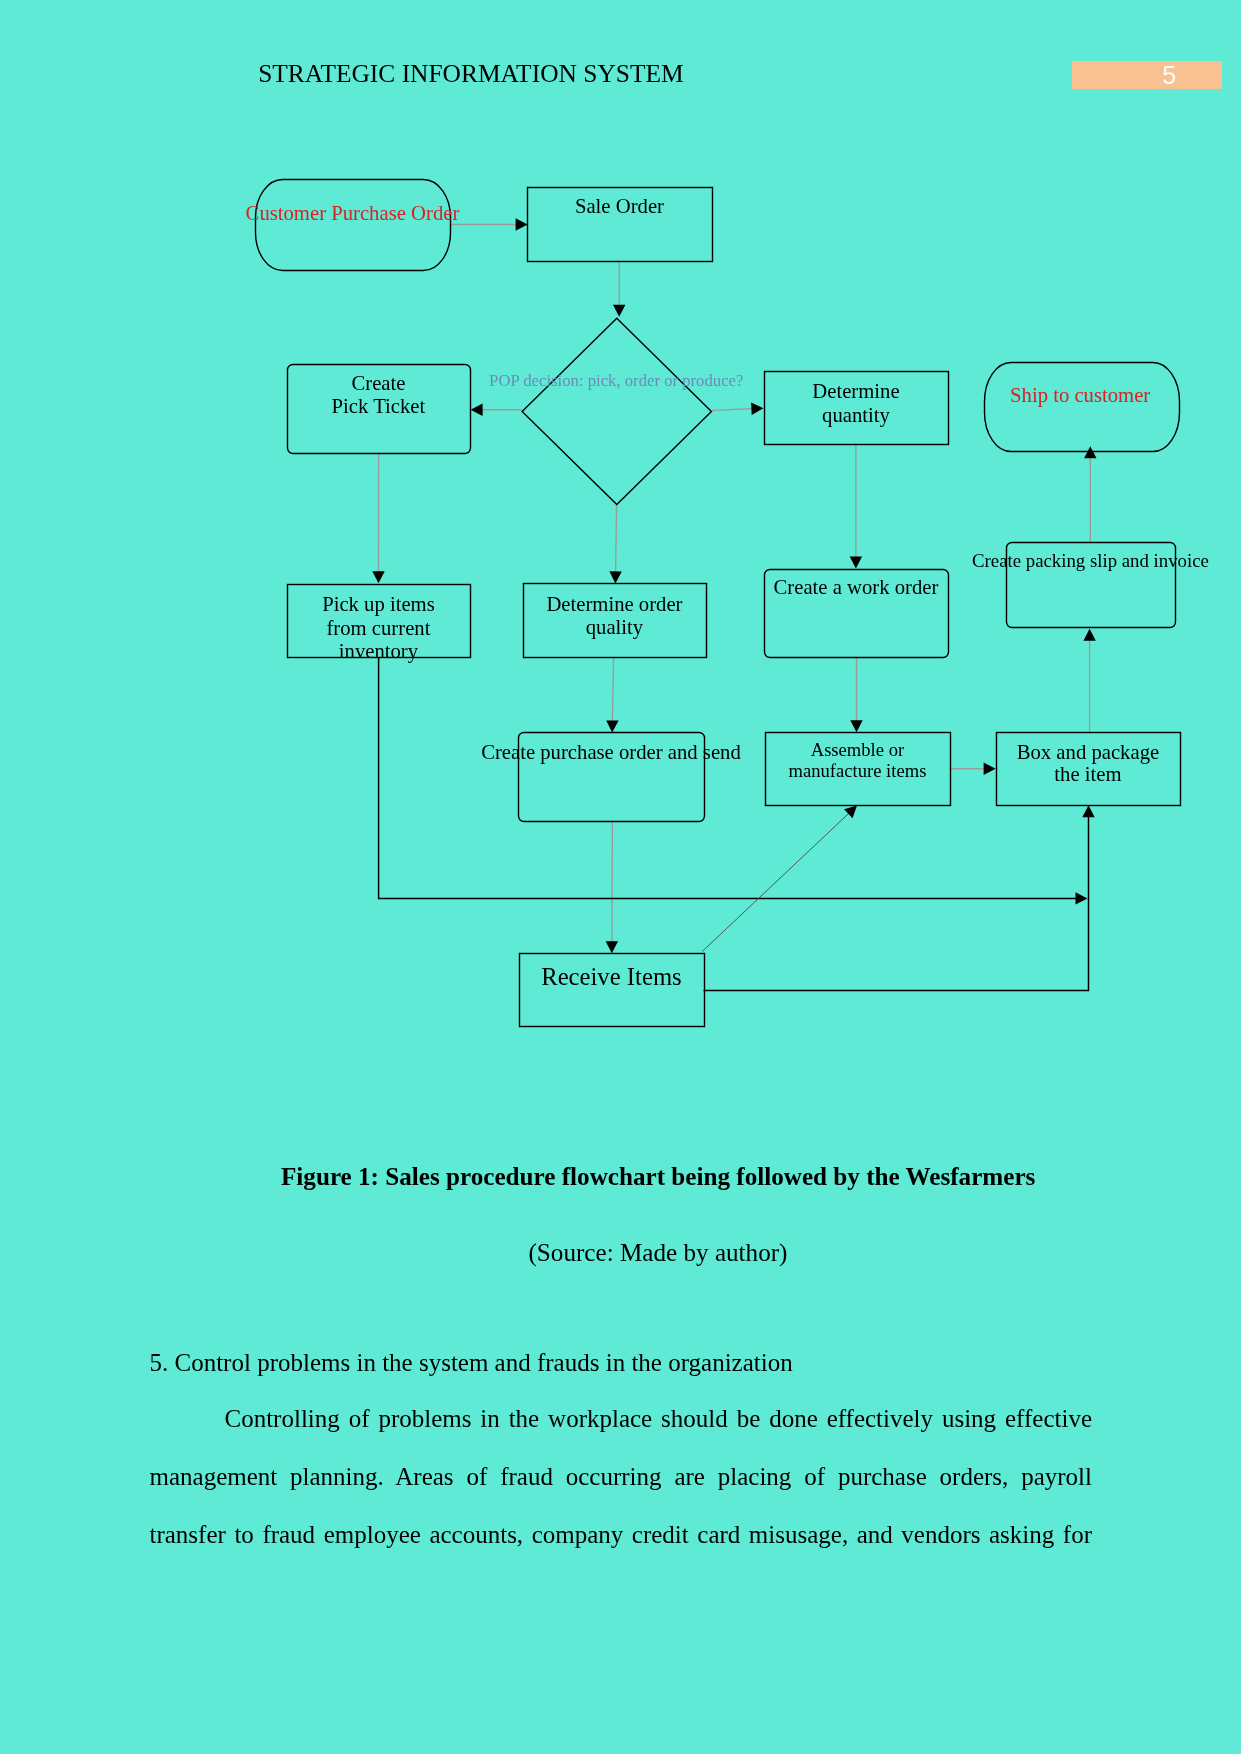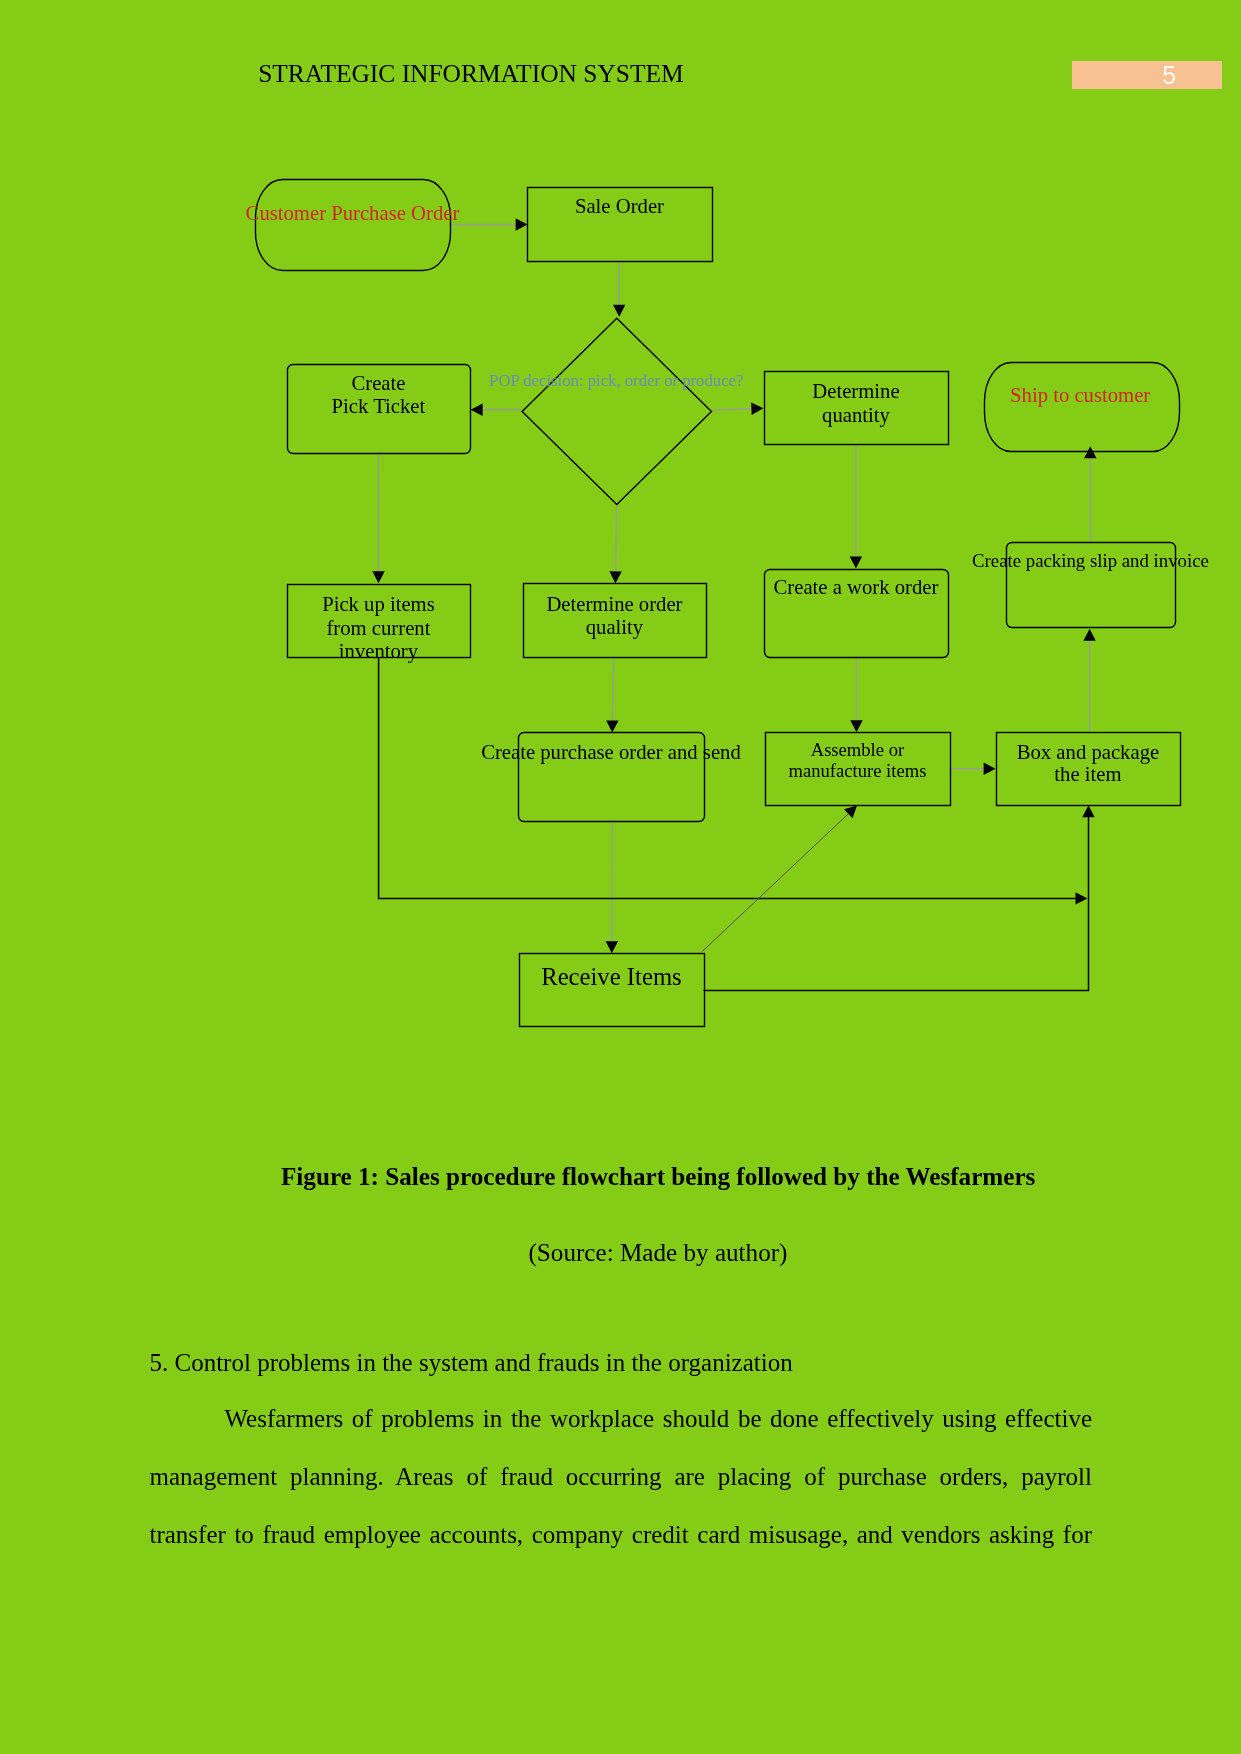--- a/index.html
+++ b/index.html
@@ -1,20 +1,20 @@
 <!DOCTYPE html>
 <html><head>
 <meta charset="utf-8">
 <title>Strategic Information System</title>
 <style>
   html,body{margin:0;padding:0;background:#ffffff;}
   body{width:1241px;height:1754px;position:relative;overflow:hidden;
        font-family:"Liberation Serif","DejaVu Serif",serif;color:#000;
        -webkit-font-smoothing:antialiased;}
-  .page{position:absolute;left:0;top:0;width:1241px;height:1754px;background:#84cc16;
+  .page{position:absolute;left:0;top:0;width:1241px;height:1754px;background:#5eead4;
         will-change:transform;transform:translateZ(0);}
 
   #header-title{position:absolute;left:258.2px;top:58.5px;font-size:25.45px;white-space:nowrap;}
   #page-number-badge{position:absolute;left:1072px;top:61px;width:149.6px;height:28px;}
   #page-number-badge .num{position:absolute;left:0;top:0;width:148px;height:29px;
       line-height:29px;text-align:center;color:#fdfdfd;font-size:25px;
       font-family:"Liberation Sans","DejaVu Sans",sans-serif;
       padding-left:46.5px;box-sizing:border-box;}
 
   #flow{position:absolute;left:0;top:0;width:1241px;height:1100px;}
@@ -114,15 +114,15 @@
         <text x="857.45" y="777" font-size="18.6" fill="#000000">manufacture items</text>
         <text x="1087.95" y="758.5" font-size="20.7" fill="#000000">Box and package</text>
         <text x="1087.95" y="780.5" font-size="20.7" fill="#000000">the item</text>
         <text x="611.45" y="984.8" font-size="24.7" fill="#000000">Receive Items</text>
       </g>
   </svg>
 
   <div class="fig-cap">Figure 1: Sales procedure flowchart being followed by the Wesfarmers</div>
   <div class="src-cap">(Source: Made by author)</div>
   <div class="h-sec">5. Control problems in the system and frauds in the organization</div>
-  <div class="para">Wesfarmers of problems in the workplace should be done effectively using effective management planning. Areas of fraud occurring are placing of purchase orders, payroll transfer to fraud employee accounts, company credit card misusage, and vendors asking for</div>
+  <div class="para">Controlling of problems in the workplace should be done effectively using effective management planning. Areas of fraud occurring are placing of purchase orders, payroll transfer to fraud employee accounts, company credit card misusage, and vendors asking for</div>
 
 </div>
 
 </body></html>

